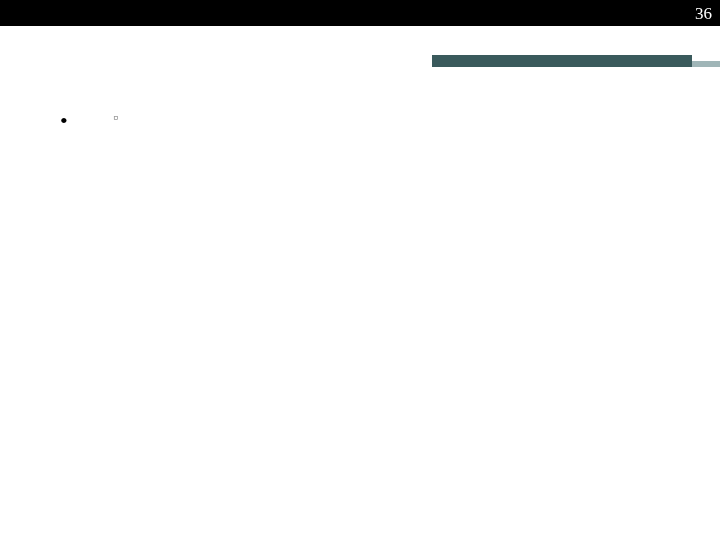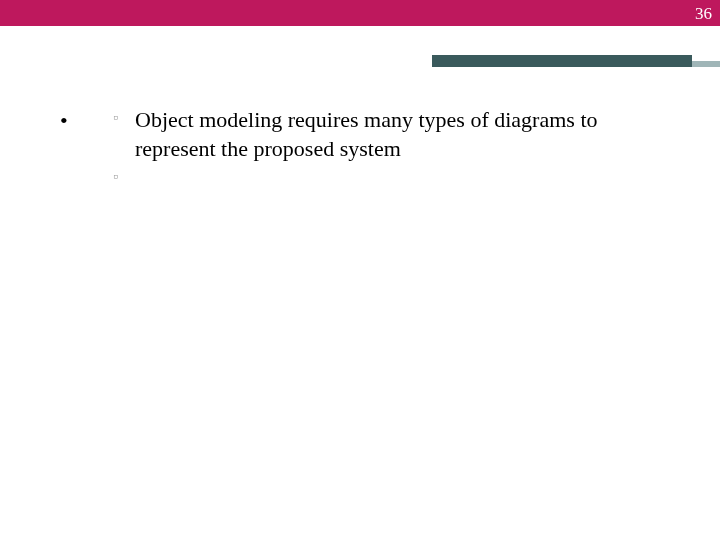--- a/index.html
+++ b/index.html
@@ -7,21 +7,21 @@
     width: 720px;
     height: 540px;
     background: #ffffff;
     font-family: Georgia, 'Times New Roman', serif;
     position: relative;
     overflow: hidden;
   }
   .top-bar {
     width: 100%;
     height: 26px;
-    background: #be185d;
+    background: #000000;
     position: relative;
     padding-left: 40px;
   }
   .slide-number {
     position: absolute;
     right: 8px;
     top: 4px;
     color: #ffffff;
     font-size: 17px;
     font-family: Georgia, serif;
@@ -98,21 +98,20 @@
   <div class="accent-light"></div>
 </div>
 
 <div class="content">
   <ul class="level1">
     <li class="level1-item">
       <span class="level1-bullet">•</span>
       <ul class="level2">
         <li class="level2-item">
           <span class="level2-bullet">▫</span>
-          <span>Object modeling requires many types of diagrams to represent the proposed system</span>
         </li>
         <li class="level2-item">
           <span class="level2-bullet">▫</span>
         </li>
       </ul>
     </li>
   </ul>
 </div>
 
 </body></html>

